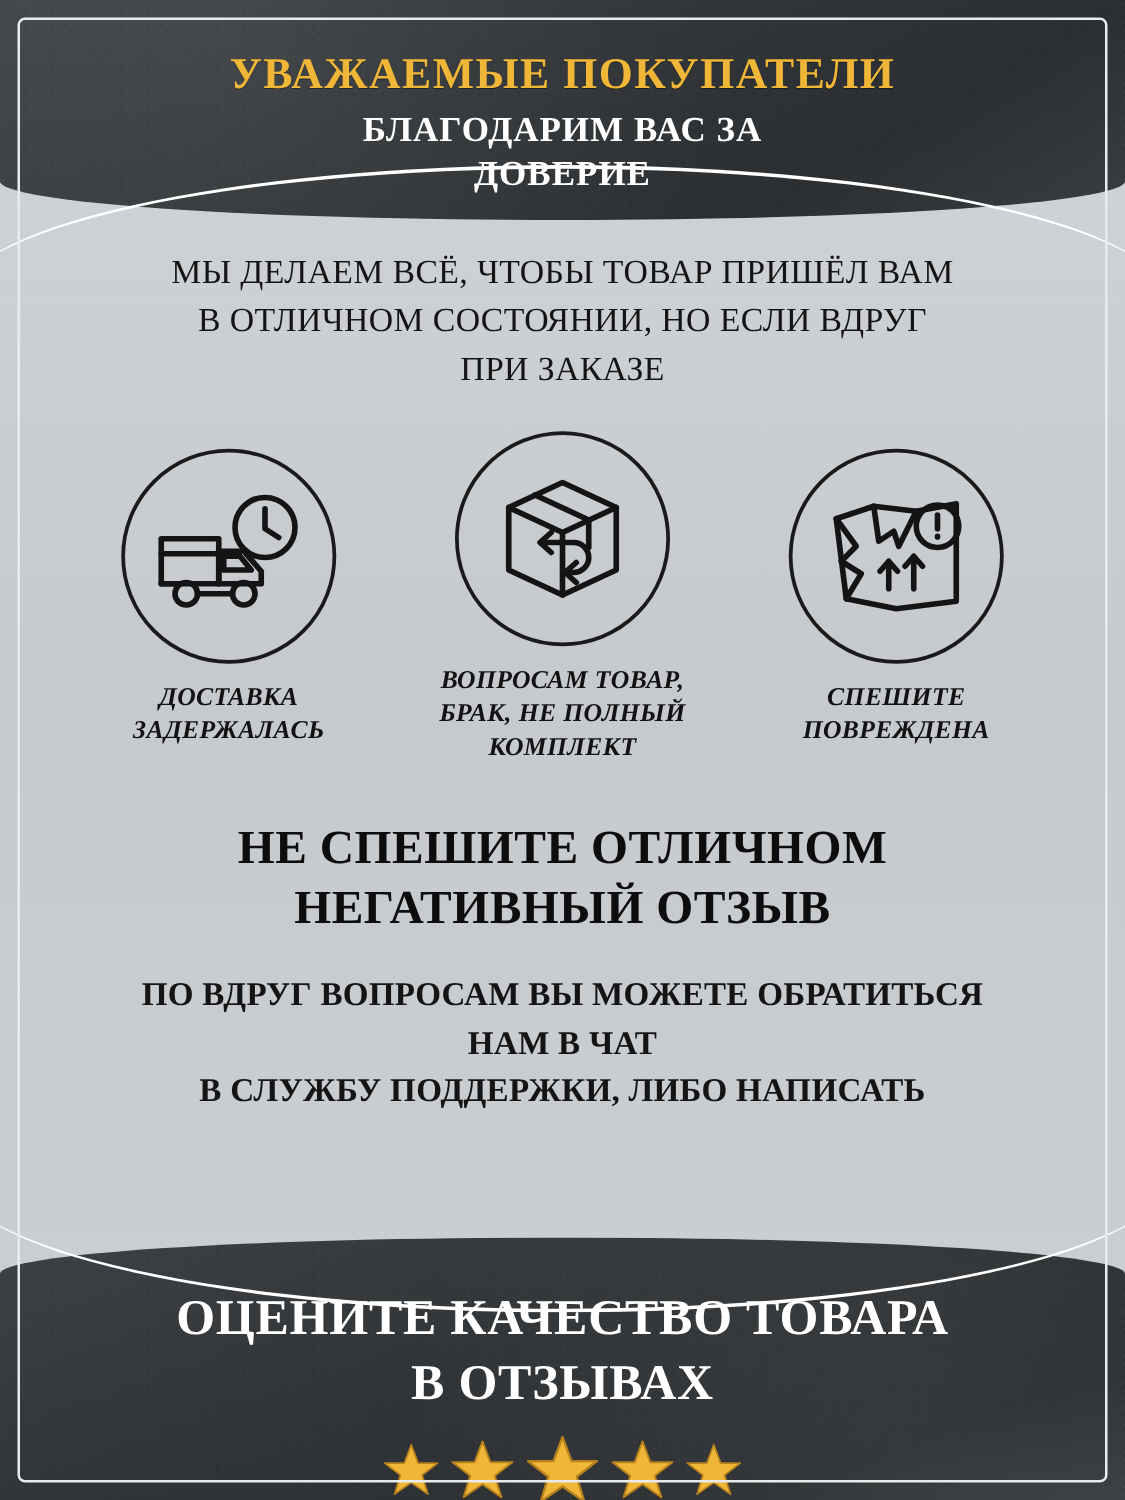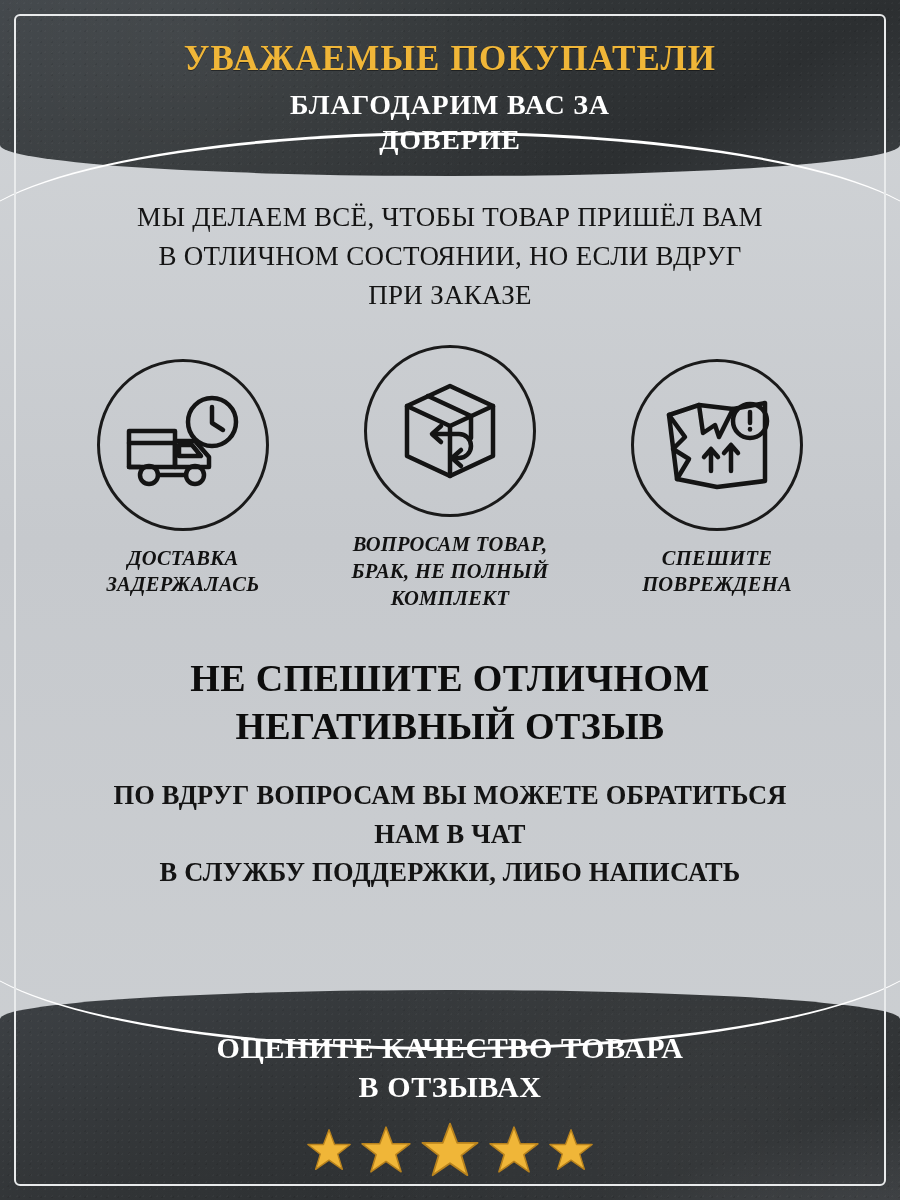--- a/index.html
+++ b/index.html
@@ -201,21 +201,21 @@
   }
   .footer-inner {
     position: relative;
     z-index: 3;
     text-align: center;
     padding-top: 38px;
   }
   .footer-title {
     color: #ffffff;
     font-weight: bold;
-    font-size: 30px;
+    font-size: 40px;
     line-height: 1.3;
     letter-spacing: .6px;
     text-align: center;
   }
   .stars {
     margin-top: 14px;
     display: flex;
     justify-content: center;
     align-items: center;
     gap: 8px;

